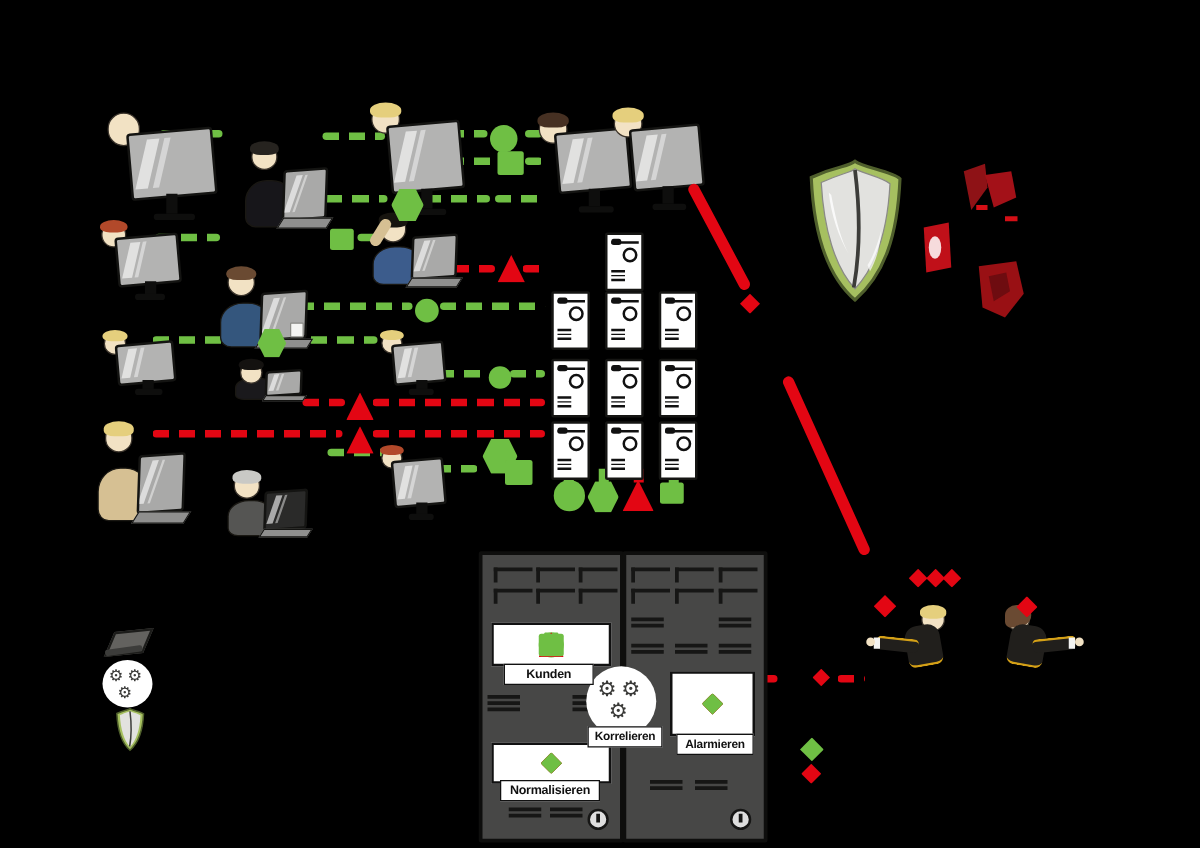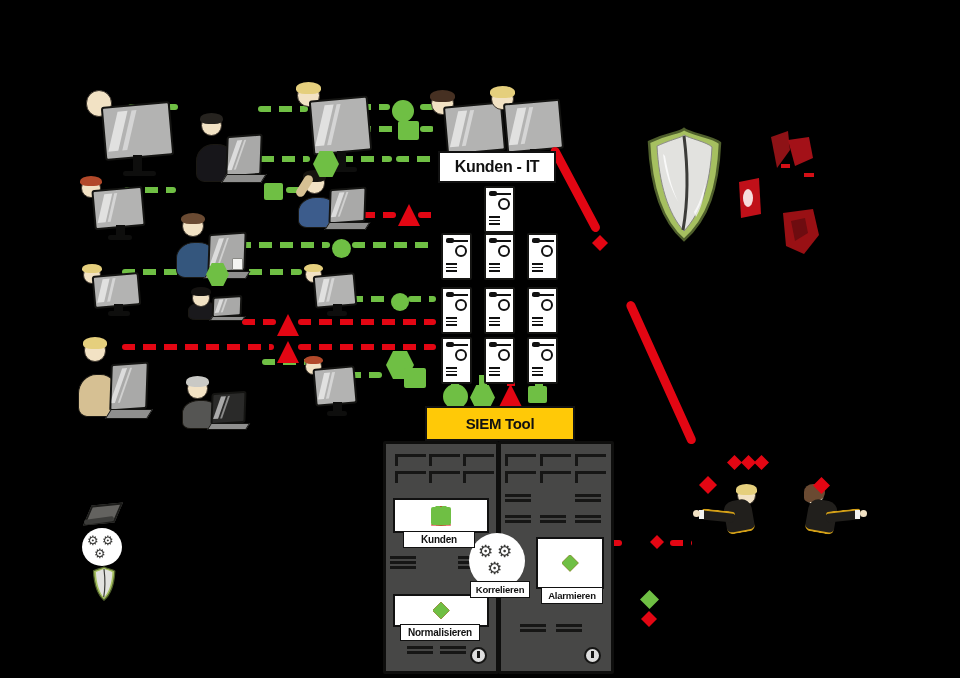--- a/index.html
+++ b/index.html
@@ -57,27 +57,21 @@
   .deck{position:absolute;background:#8f8f8e;border:1.5px solid #141412;}
   .gear{color:#3a3a38;line-height:1;position:absolute;}
   .korr-circle{position:absolute;background:#fff;border-radius:50%;z-index:6;}
   svg{position:absolute;overflow:visible;}
 </style>
 </head>
 <body>
 
 <div id="stage">
 
-  <div class="labelbox" style="left:438px;top:151px;width:114px;height:28px;font-size:16px;">
-    <span>Kunden - IT</span>
-  </div>
-
-  <div class="labelbox" style="left:425px;top:406px;width:146px;height:31px;font-size:15px;background:#ffc907;z-index:5;">
-    <span>SIEM Tool</span>
-  </div>
+
 
   <div class="rack" style="left:383px;top:441px;width:110px;height:227px;"></div>
 
   <div class="rack" style="left:498px;top:441px;width:110px;height:227px;"></div>
 
   <div class="whitebox" id="sammeln-box" style="left:393px;top:498px;width:92px;height:31px;">
       <div class="glyph shape-circle" style="width: 20px; height: 20px; background: rgb(111, 191, 68);"></div>
       <div class="glyph shape-hexagon" style="width: 20px; height: 20px; background: rgb(111, 191, 68);"></div>
       <div class="glyph shape-triangle" style="width: 20px; height: 20px; background: rgb(227, 6, 19);"></div>
       <div class="glyph shape-square" style="width: 20px; height: 18px; background: rgb(111, 191, 68);"></div>

